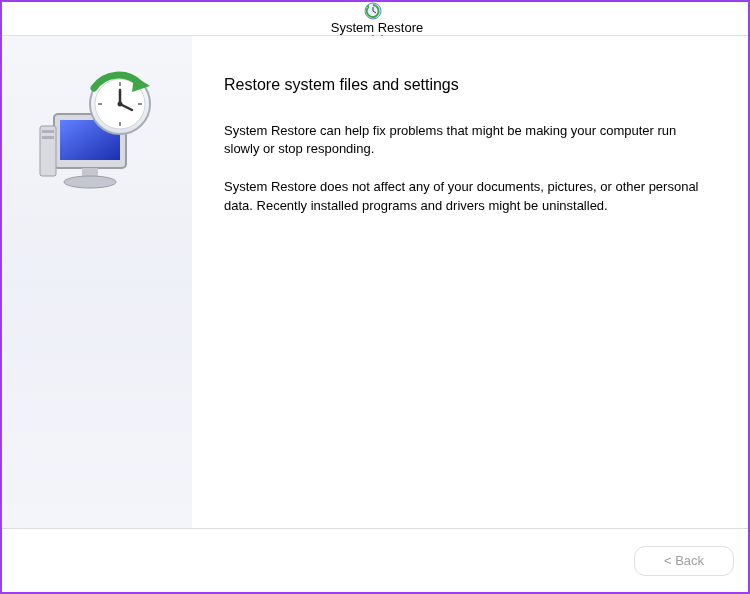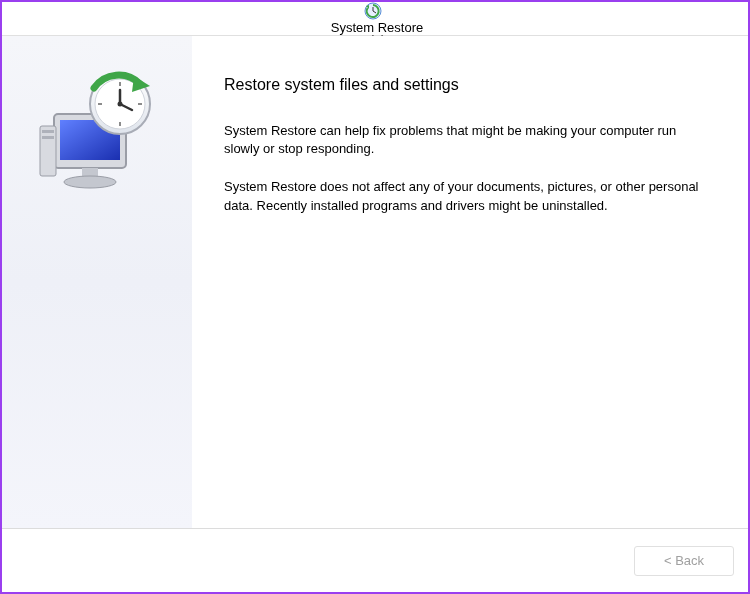--- a/index.html
+++ b/index.html
@@ -92,21 +92,21 @@
       background: #fff;
     }
     .btn {
       min-width: 100px;
       height: 30px;
       border: 1px solid #c8c8c8;
       background: #fff;
       font-size: 13px;
       font-family: inherit;
       cursor: pointer;
-      border-radius: 3px;
+      border-radius: 11px;
       padding: 0 14px;
     }
     .btn:disabled {
       color: #a0a0a0;
       border-color: #e0e0e0;
       cursor: default;
     }
     .btn-highlight-wrap {
       border: 3px solid #9a3fef;
       border-radius: 2px;

